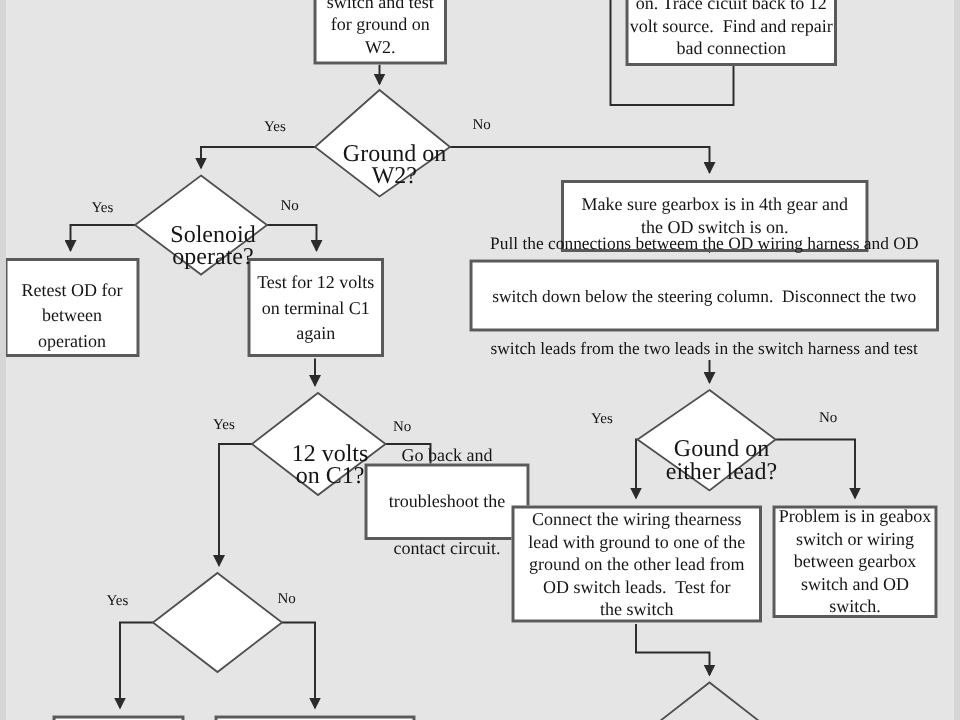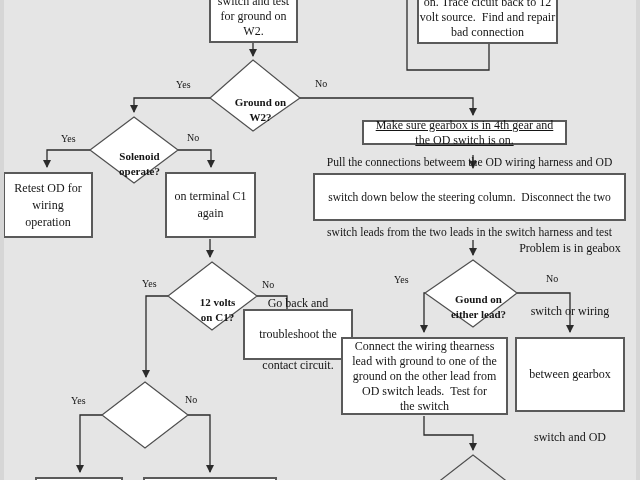--- a/index.html
+++ b/index.html
@@ -4,21 +4,21 @@
 <style>
   html,body{margin:0;padding:0;background:#fff;}
   #canvas{position:relative;width:640px;height:480px;overflow:hidden;background:#e5e5e5;
           font-family:"Liberation Serif", serif;color:#151515;}
   .edge-strip{position:absolute;top:0;bottom:0;width:4px;background:#d6d6d6;}
   .box{position:absolute;background:#ffffff;border:2px solid #5a5a5a;box-sizing:border-box;
        display:flex;flex-direction:column;align-items:center;justify-content:center;
        text-align:center;font-size:12px;line-height:15px;}
   .box .ln{white-space:pre;display:block;}
   .cutoff-top{justify-content:flex-end;padding-bottom:2px;}
-  .dtext{position:absolute;text-align:center;font-size:11px;line-height:15px;white-space:pre;font-weight:bold;}
+  .dtext{position:absolute;text-align:center;font-size:16px;line-height:15px;white-space:pre;}
   .blabel{position:absolute;text-align:left;font-size:10px;width:30px;}
   svg{position:absolute;left:0;top:0;}
 </style>
 </head>
 <body>
 
 <div id="canvas">
 
   <svg width="640" height="480" viewBox="0 0 640 480">
     <defs>
@@ -59,57 +59,58 @@
     <span class="ln">for ground on</span>
     <span class="ln">W2.</span>
   </div>
 
   <div class="box cutoff-top" style="left:417px;top:-28px;width:141px;height:72px;">
     <span class="ln">on. Trace cicuit back to 12</span>
     <span class="ln">volt source.  Find and repair</span>
     <span class="ln">bad connection</span>
   </div>
 
-  <div class="box" style="left:362px;top:120px;width:205px;height:25px;text-decoration:underline;">
+  <div class="box" style="left:374px;top:120px;width:205px;height:48px;">
     <span class="ln">Make sure gearbox is in 4th gear and</span>
     <span class="ln">the OD switch is on.</span>
   </div>
 
   <div class="box" style="left:313px;top:173px;width:313px;height:48px;font-size:11.6px;line-height:15px;gap:20px;">
     <span class="ln">Pull the connections betweem the OD wiring harness and OD</span>
     <span class="ln">switch down below the steering column.  Disconnect the two</span>
     <span class="ln">switch leads from the two leads in the switch harness and test</span>
   </div>
 
-  <div class="box" style="left:3px;top:172px;width:90px;height:66px;line-height:17px;">
+  <div class="box" style="left:3px;top:172px;width:90px;height:66px;line-height:17px;justify-content:flex-end;">
     <span class="ln">Retest OD for</span>
-    <span class="ln">wiring</span>
+    <span class="ln">between</span>
     <span class="ln">operation</span>
   </div>
 
   <div class="box" style="left:165px;top:172px;width:91px;height:66px;line-height:17px;">
+    <span class="ln">Test for 12 volts</span>
     <span class="ln">on terminal C1</span>
     <span class="ln">again</span>
   </div>
 
   <div class="box" style="left:243px;top:309px;width:110px;height:51px;gap:16px;">
     <span class="ln">Go back and</span>
     <span class="ln">troubleshoot the</span>
     <span class="ln">contact circuit.</span>
   </div>
 
   <div class="box" style="left:341px;top:337px;width:167px;height:78px;">
     <span class="ln">Connect the wiring thearness</span>
     <span class="ln">lead with ground to one of the</span>
     <span class="ln">ground on the other lead from</span>
     <span class="ln">OD switch leads.  Test for</span>
     <span class="ln">the switch</span>
   </div>
 
-  <div class="box" style="left:515px;top:337px;width:110px;height:75px;gap:48px;">
+  <div class="box" style="left:515px;top:337px;width:110px;height:75px;">
     <span class="ln">Problem is in geabox</span>
     <span class="ln">switch or wiring</span>
     <span class="ln">between gearbox</span>
     <span class="ln">switch and OD</span>
     <span class="ln">switch.</span>
   </div>
 
   <div class="box" style="left:35px;top:477px;width:88px;height:30px;"></div>
   <div class="box" style="left:143px;top:477px;width:134px;height:30px;"></div>
 

